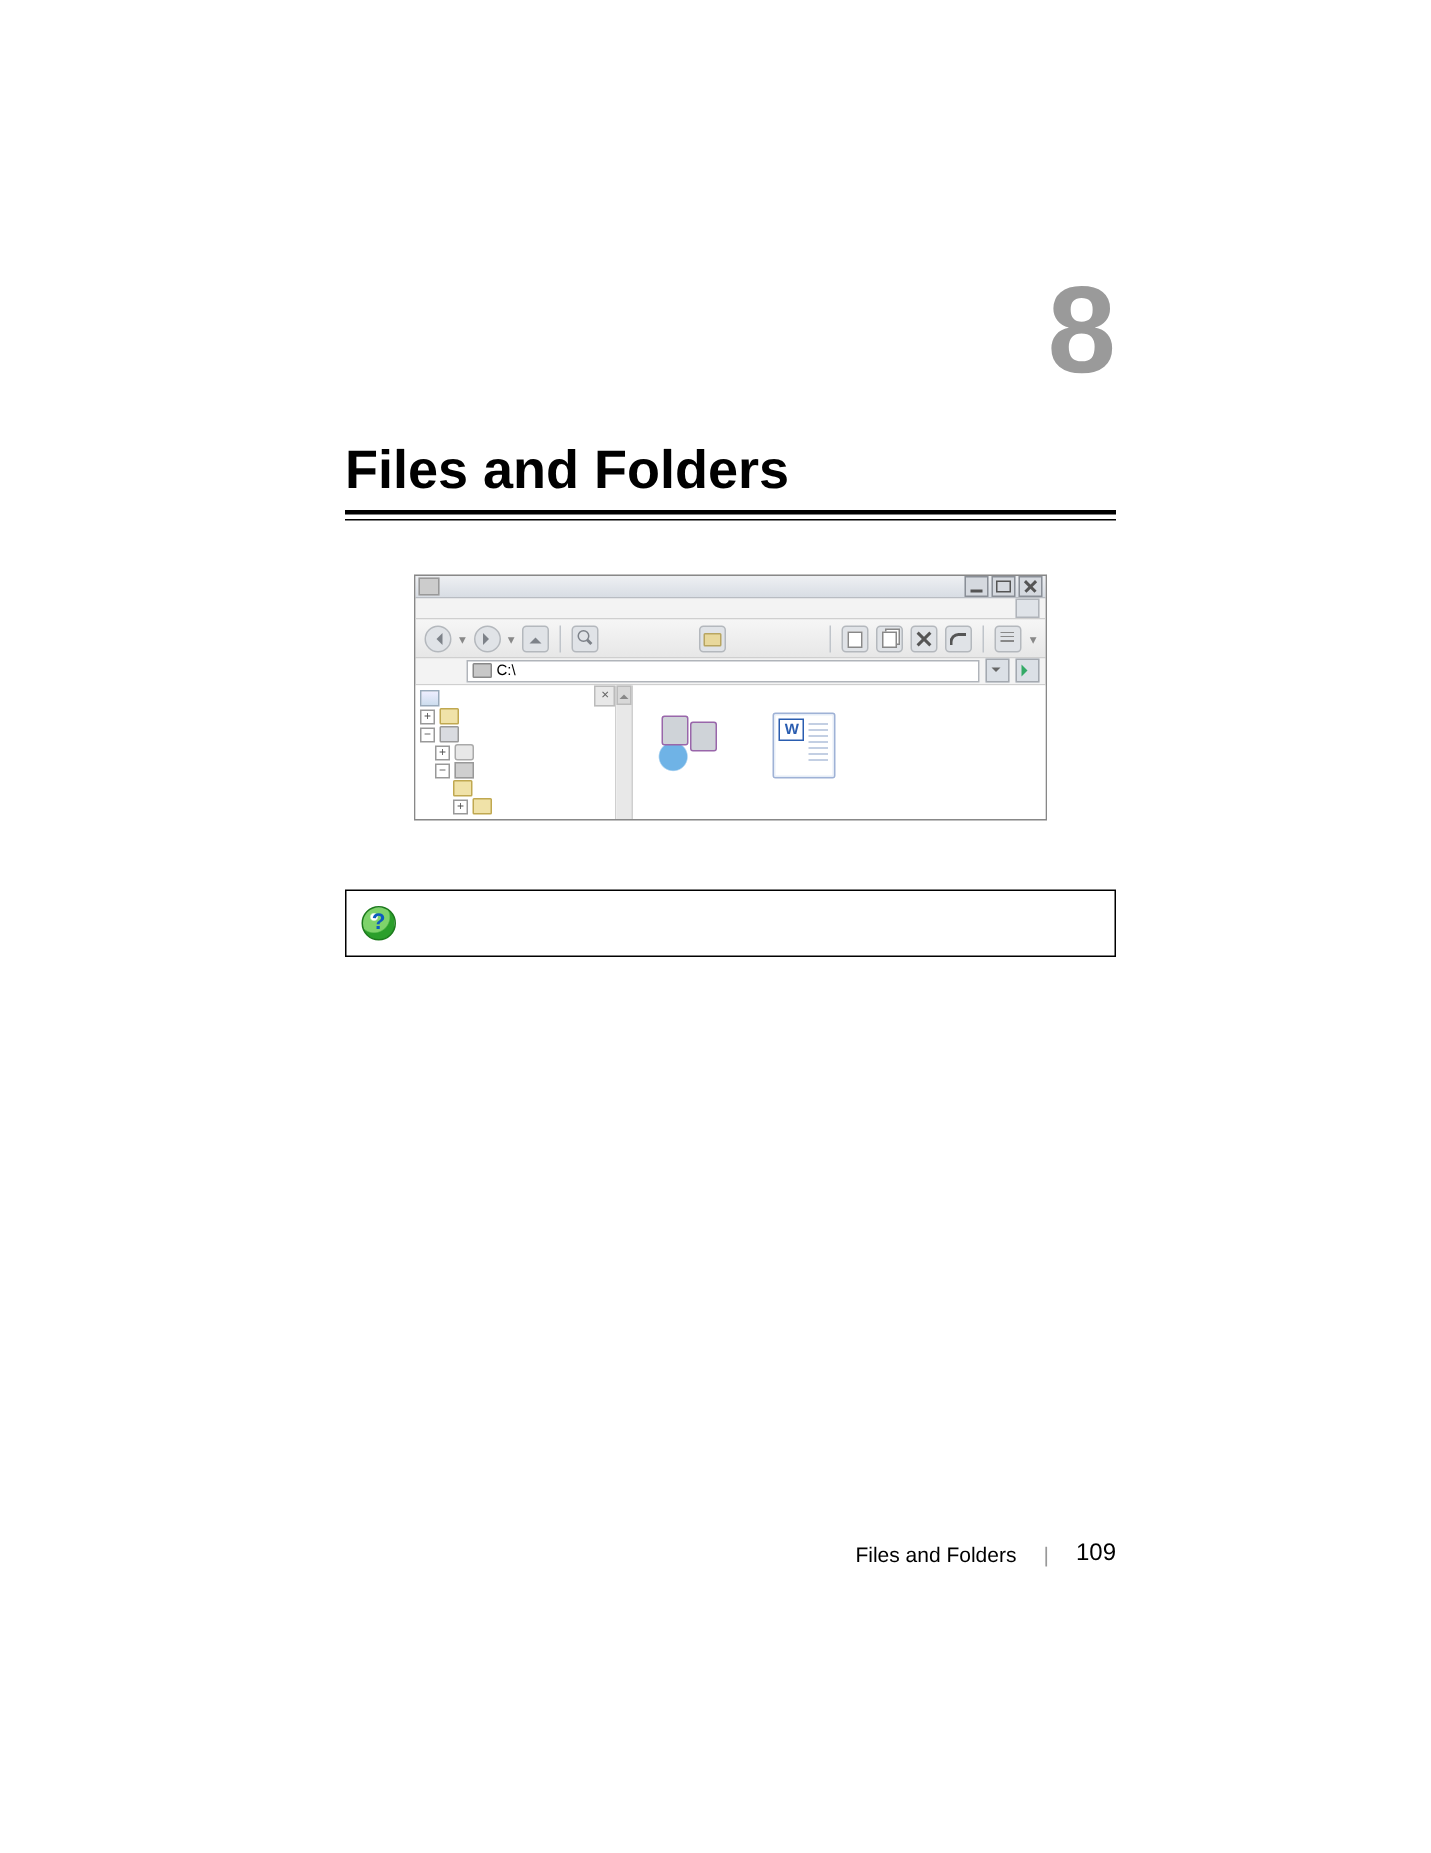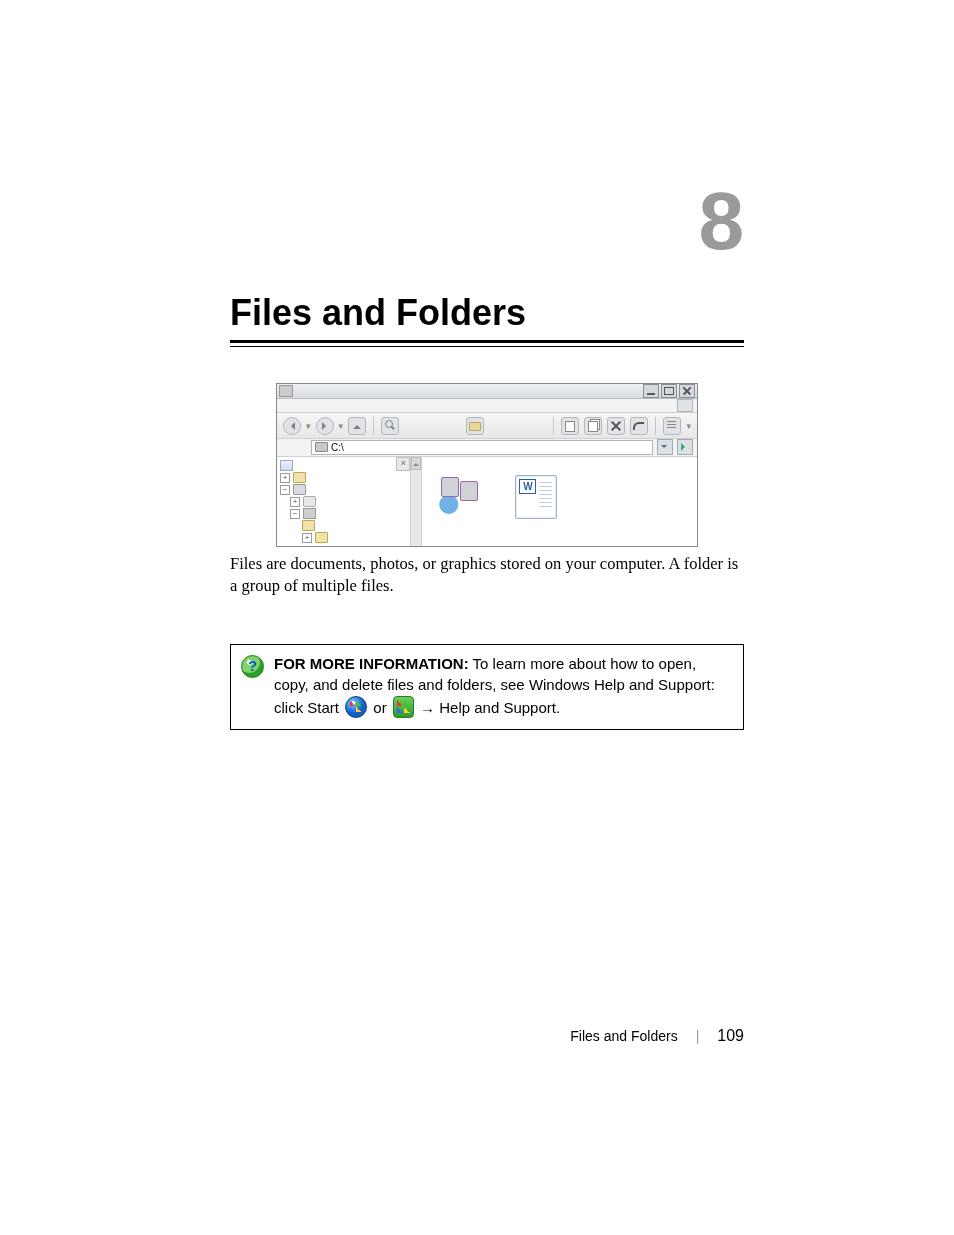--- a/index.html
+++ b/index.html
@@ -342,29 +342,23 @@
             </div>
           <div class="icons-area">
             <div class="big-icon net-places"></div>
             <div class="big-icon doc-icon"></div>
           </div>
         </div>
       </div>
     </div>
   </div>
 
-  <div class="body-text">Files are documents, photos, or graphics stored on your computer. A folder is a group of multiple files.</div>
 
   <div class="info-box">
     <div class="info-icon"></div>
-    <div class="info-text">
-      <b>FOR MORE INFORMATION:</b><span> To learn more about how to open, copy, and delete files and folders, see Windows Help and Support: click Start </span>
-      <span class="inline-start-orb"></span><span> or </span>
-      <span class="inline-start-btn"></span><span> → Help and Support.</span>
-    </div>
   </div>
 
   <div class="footer">
     <span>Files and Folders</span>
     <span class="sep">|</span>
     <span class="pn">109</span>
   </div>
 </div>
 
 </body></html>

